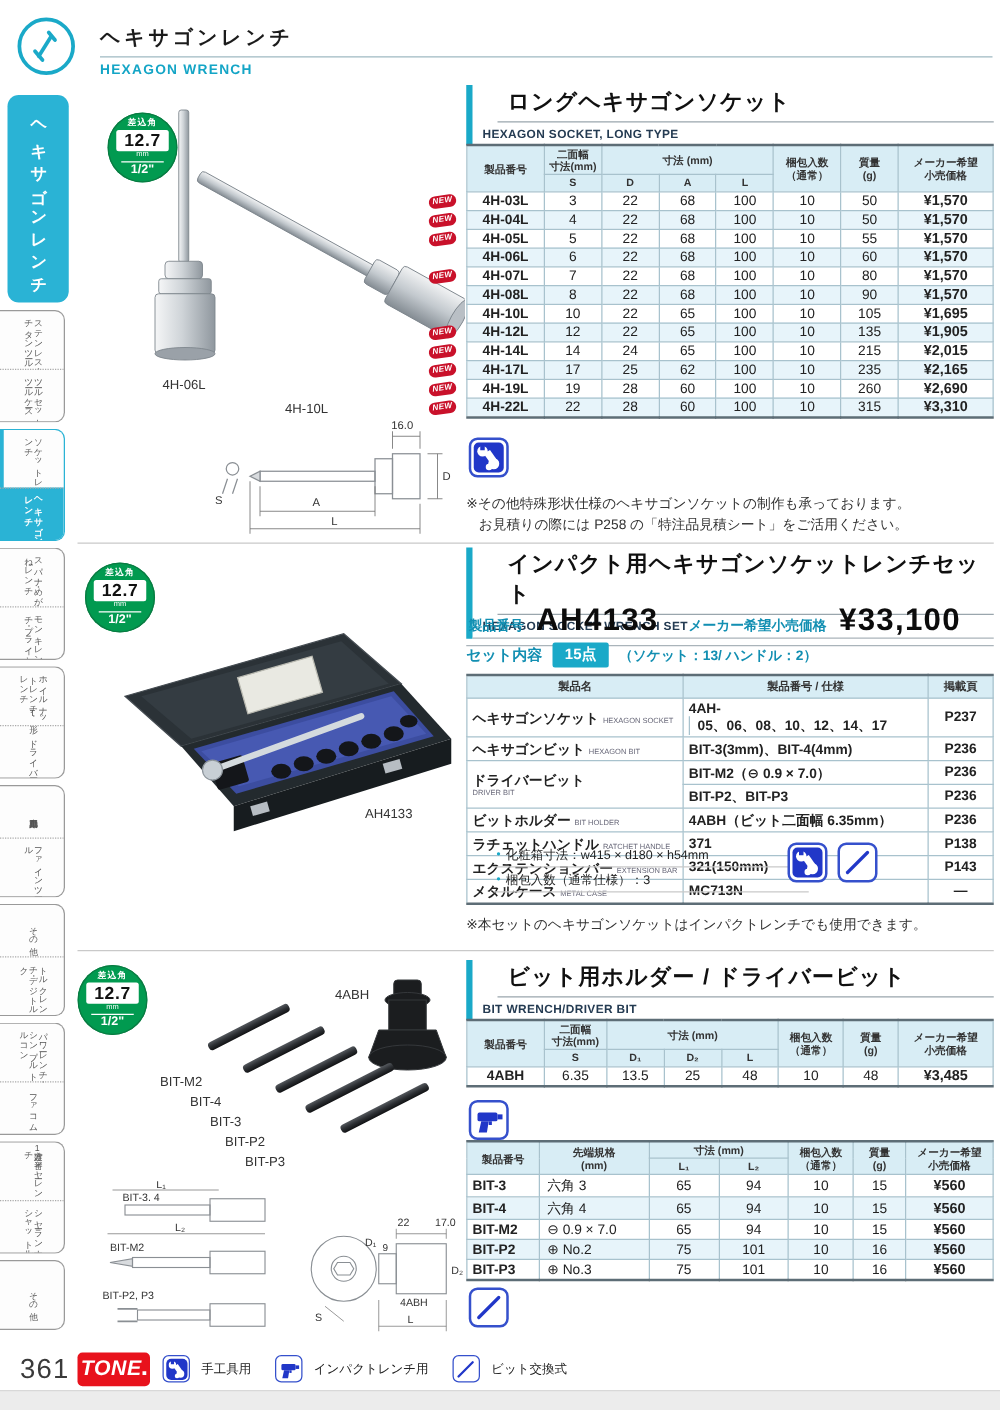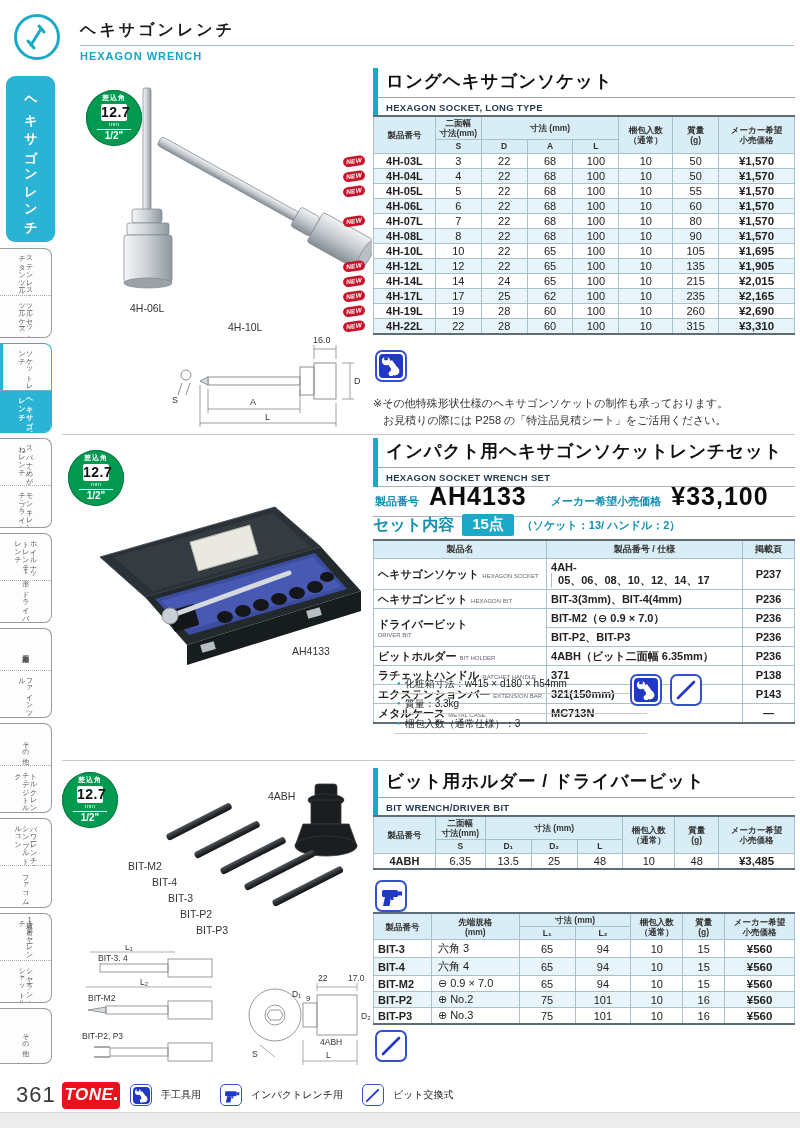--- a/index.html
+++ b/index.html
@@ -22,28 +22,28 @@
   .sgroup.accent { border-color:#2ab3d5; box-shadow:inset 3px 0 0 #2ab3d5; }
   .stab { flex:1; display:flex; align-items:center; justify-content:center; padding:2px 1px; }
   .stab + .stab { border-top:1px dotted #aaa; }
   .stab span { writing-mode:vertical-rl; text-orientation:upright; font-size:7px; line-height:1.1; color:#555; max-height:42px; }
   .stab.active { background:#2ab3d5; }
   .stab.active span { color:#fff; font-weight:700; }
 
   
   .badge127 { position:absolute; width:56px; height:56px; border-radius:50%; background:#019a50; text-align:center; overflow:hidden; box-shadow:0 0 0 1px #0b7a42 inset; }
   .b-top { font-size:7px; color:#fff; font-weight:700; margin-top:3px; letter-spacing:1px; }
-  .b-box { width:26px; height:17px; margin:1px auto 0; background:#fff; border-radius:2px; font-size:14px; font-weight:800; color:#111; line-height:17px; letter-spacing:0.5px; }
+  .b-box { width:42px; height:17px; margin:1px auto 0; background:#fff; border-radius:2px; font-size:14px; font-weight:800; color:#111; line-height:17px; letter-spacing:0.5px; }
   .b-mm  { font-size:6px; color:#fff; line-height:7px; }
   .b-sep { width:34px; margin:1px auto; border-top:1px solid #fff; }
   .b-frac{ font-size:10px; font-weight:800; color:#fff; line-height:10px; }
 
   
   .sec { position:absolute; left:373px; width:422px; border-left:5px solid #1aa9c8; }
-  .t-jp { font-size:17.5px; font-weight:800; letter-spacing:1px; color:#101010; padding:1px 0 4px 8px; border-bottom:1px solid #9aa6ad; }
+  .t-jp { font-size:17.5px; font-weight:800; letter-spacing:1px; color:#101010; padding:1px 0 4px 8px; border-bottom:1px solid #9aa6ad;margin-left:20px; }
   .t-en { font-size:9.5px; font-weight:800; color:#243b52; padding:4px 0 3px 8px; letter-spacing:0.3px; }
   .t-en.underlined { border-bottom:1px solid #aab4ba; }
 
   
   table.spec { border-collapse:collapse; width:422px; border-top:2px solid #5d6d76; border-bottom:2px solid #5d6d76; }
   table.spec th { background:#d8edf5; font-size:8.5px; font-weight:700; color:#333; border:1px solid #a8c2cd; white-space:pre-line; line-height:1.2; padding:1px 0; }
   table.spec td { font-size:11px; text-align:center; border:1px solid #a8c2cd; padding:1px 2px; color:#222; }
   table.spec td.model { font-weight:800; position:relative; }
   table.spec td.price { font-weight:800; font-size:11.5px; }
   table.spec tbody tr:nth-of-type(even) { background:#e7f4fa; }
@@ -61,21 +61,21 @@
   td.spage { font-weight:800; font-size:11.5px; text-align:center; width:52px; }
   .spec-a { display:inline-block; width:42px; }
   .spec-b { display:inline-block; border-left:1px solid #a8c2cd; padding-left:6px; }
 
   
   .divider { position:absolute; left:62px; width:733px; border-top:1px solid #c9c9c9; }
   .modelrow { position:absolute; left:373px; width:422px; display:flex; align-items:baseline; gap:10px; border-bottom:1px solid #aab4ba; padding:6px 0 5px 2px; }
   .lab-teal { color:#128fb2; font-size:11px; font-weight:700; }
   .bigval { font-size:25px; font-weight:800; letter-spacing:1px; color:#0c0c0c; }
   .setrow { position:absolute; left:373px; display:flex; align-items:center; gap:8px; }
-  .set-count { background:#1aa9c8; color:#fff; font-size:15px; font-weight:800; padding:1px 10px 2px; border-radius:2px; }
+  .set-count { background:#1aa9c8; color:#fff; font-size:12px; font-weight:800; padding:1px 10px 2px; border-radius:2px; }
   .set-detail { color:#128fb2; font-size:11px; font-weight:700; }
 
   .notes { position:absolute; left:395px; width:252px; }
   .notes .nline { font-size:10px; color:#222; border-bottom:1px solid #c9c9c9; padding:2.5px 0 2.5px 2px; }
   .notes .nline::before { content:"●"; color:#1aa9c8; font-size:6px; vertical-align:2px; margin-right:4px; }
   .footnote { position:absolute; left:373px; font-size:11px; color:#333; line-height:1.5; }
 
   
   .ibox { width:32px; height:32px; border:2px solid #3550cc; border-radius:7px; background:#fff; padding:2px; }
   .ibox .fillb { width:100%; height:100%; border-radius:4px; background:#2137c8; position:relative; overflow:hidden; }
@@ -481,21 +481,21 @@
   </div>
 
   <div class="modelrow" style="top:476px;">
     <span class="lab-teal">製品番号</span>
     <span class="bigval">AH4133</span>
     <span class="lab-teal" style="margin-left:14px;">メーカー希望小売価格</span>
     <span class="bigval">¥33,100</span>
   </div>
 
   <div class="setrow" style="top:514px;">
-    <span class="set-detail" style="font-size:16px;">セット内容</span>
+    <span class="set-detail" style="font-size:12px;">セット内容</span>
     <span class="set-count">15点</span>
     <span class="set-detail">（ソケット：13/ ハンドル：2）</span>
   </div>
 
   <table class="set" style="position:absolute; left:373px; top:532px;">
     <thead>
       <tr>
         <th style="width:152px;">製品名</th>
         <th>製品番号 / 仕様</th>
         <th style="width:52px;">掲載頁</th>
@@ -540,21 +540,20 @@
         <td class="sname"><span>メタルケース</span><span class="name-en">METAL CASE</span></td>
         <td class="sspec">MC713N</td>
         <td class="spage">—</td>
       </tr>
     </tbody>
   </table>
 
   <div class="notes" style="top:674px;">
 
   <div class="nline">化粧箱寸法：w415 × d180 × h54mm</div>
-      <div class="nline">質量：3.3kg</div>
       <div class="nline">梱包入数（通常仕様）：3</div>
     </div>
   <div style="position:absolute; left:630px; top:674px; display:flex; gap:8px;">
     <div class="ibox">
       <div class="fillb">
           <svg viewBox="0 0 24 24">
             <g fill="#fff">
               <circle cx="7" cy="7" r="4.2"></circle>
               <rect x="5.2" y="2.2" width="3.6" height="4" fill="#2137c8"></rect>
               <polygon points="8,9 13,6 20,16 15,19"></polygon>
@@ -563,20 +562,21 @@
             </g>
           </svg>
         </div>
     </div>
     <div class="ibox">
       <svg viewBox="0 0 24 24">
           <line x1="4" y1="20" x2="20" y2="4" stroke="#2137c8" stroke-width="2.6" stroke-linecap="round"></line>
         </svg>
     </div>
   </div>
+  <div class="footnote" style="top:732px;">※本セットのヘキサゴンソケットはインパクトレンチでも使用できます。</div>
 
   <div class="divider" style="top:760px;"></div>
 
   <div class="badge127" style="left:62px; top:772px;">
     <div class="b-top">差込角</div>
     <div class="b-box">12.7</div>
     <div class="b-mm">mm</div>
     <div class="b-sep"></div>
     <div class="b-frac">1/2"</div>
   </div>

